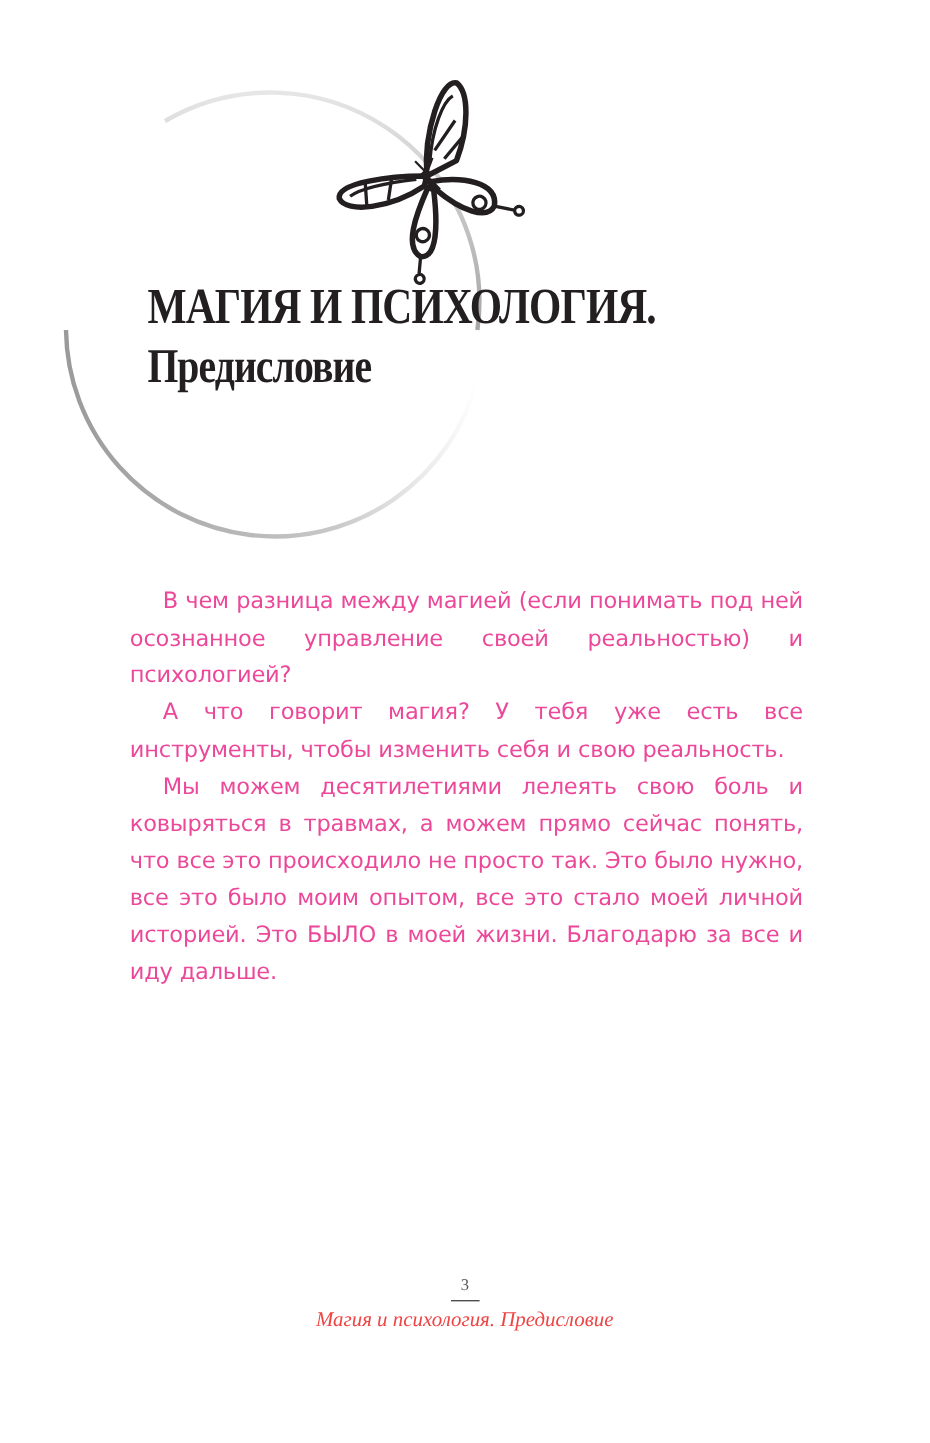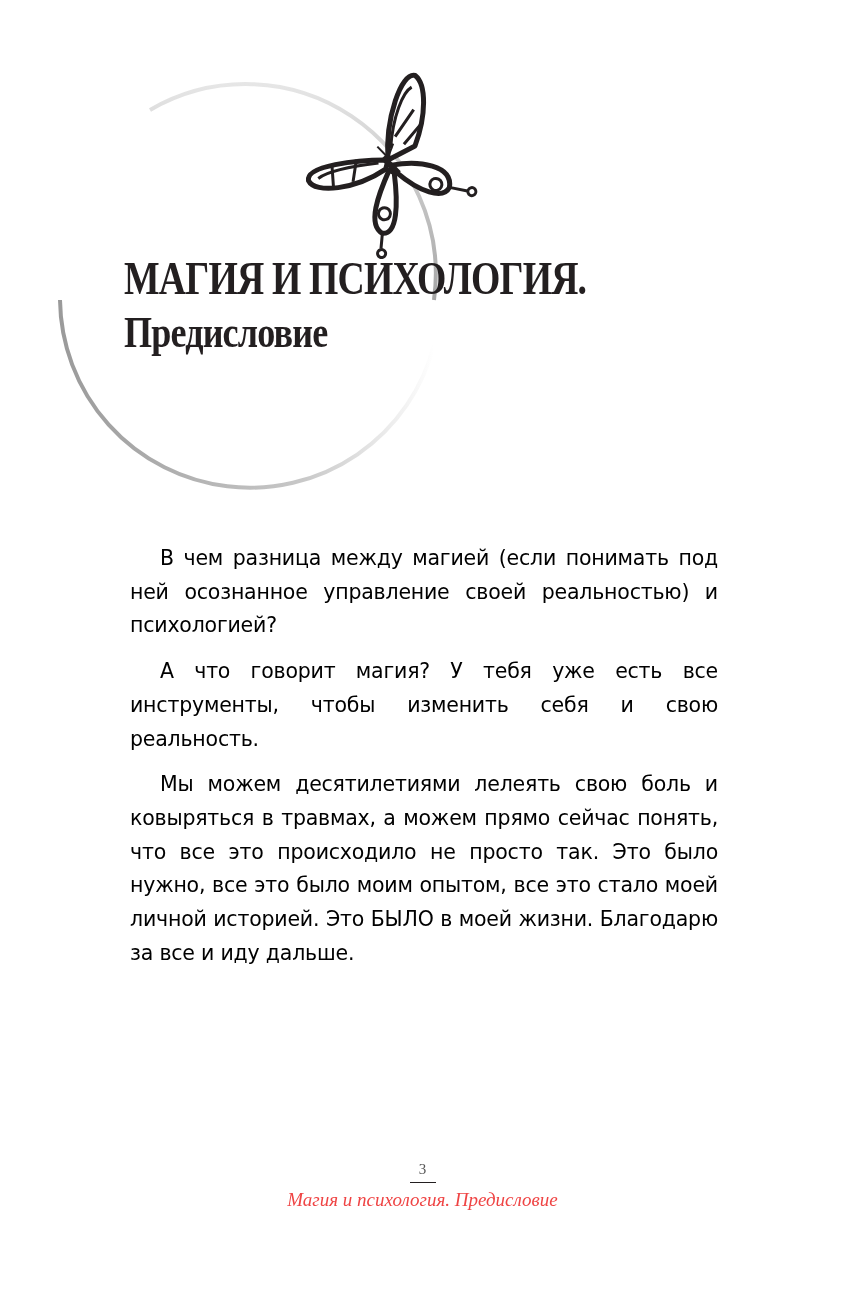--- a/index.html
+++ b/index.html
@@ -1,22 +1,22 @@
 <!DOCTYPE html>
 <html><head>
 <meta charset="utf-8">
 <style>
   html, body { margin: 0; padding: 0; background: #ffffff; }
   body { width: 845px; height: 1312px; position: relative; overflow: hidden; font-family: "DejaVu Sans", sans-serif; color: #231f20; }
   .deco { position: absolute; left: 0; top: 0; width: 845px; height: 600px; pointer-events: none; }
-  .title-block { position: absolute; left: 124px; top: 252px; }
+  .title-block { position: absolute; left: 134px; top: 252px; }
   .title-line1 { font-family: "Liberation Serif", serif; font-weight: bold; font-size: 46px; letter-spacing: -1px; line-height: 54px; color: #231f20; transform: scaleX(0.82); transform-origin: left; white-space: nowrap; }
   .title-line2 { font-family: "Liberation Serif", serif; font-weight: bold; font-size: 44px; letter-spacing: -1px; line-height: 54px; color: #231f20; transform: scaleX(0.82); transform-origin: left; white-space: nowrap; }
   .body-text { position: absolute; left: 118px; top: 530px; width: 612px; }
-  .para { font-family: "DejaVu Sans", sans-serif; font-size: 20.5px; line-height: 33.7px; text-align: justify; text-indent: 30px; margin: 12px; color: #000000; letter-spacing: -0.2px; }
+  .para { font-family: "DejaVu Sans", sans-serif; font-size: 20.5px; line-height: 33.7px; text-align: justify; text-indent: 30px; margin: 0; color: #ec4899; letter-spacing: -0.2px; }
   .script { font-family: "DejaVu Serif", serif; font-style: italic; font-size: 21px; letter-spacing: 0.3px; }
   .footer { position: absolute; left: 0; width: 845px; top: 1160px; text-align: center; }
   .page-num { font-family: "Liberation Serif", serif; font-size: 15px; color: #555; line-height: 18px; }
   .page-rule { width: 26px; height: 1px; background: #231f20; margin: 4px auto 6px auto; }
   .running-title { font-family: "Liberation Serif", serif; font-style: italic; font-size: 19px; color: #ef4444; }
 </style>
 </head>
 <body>
 
 <svg class="deco" viewBox="0 0 845 600" xmlns="http://www.w3.org/2000/svg">

